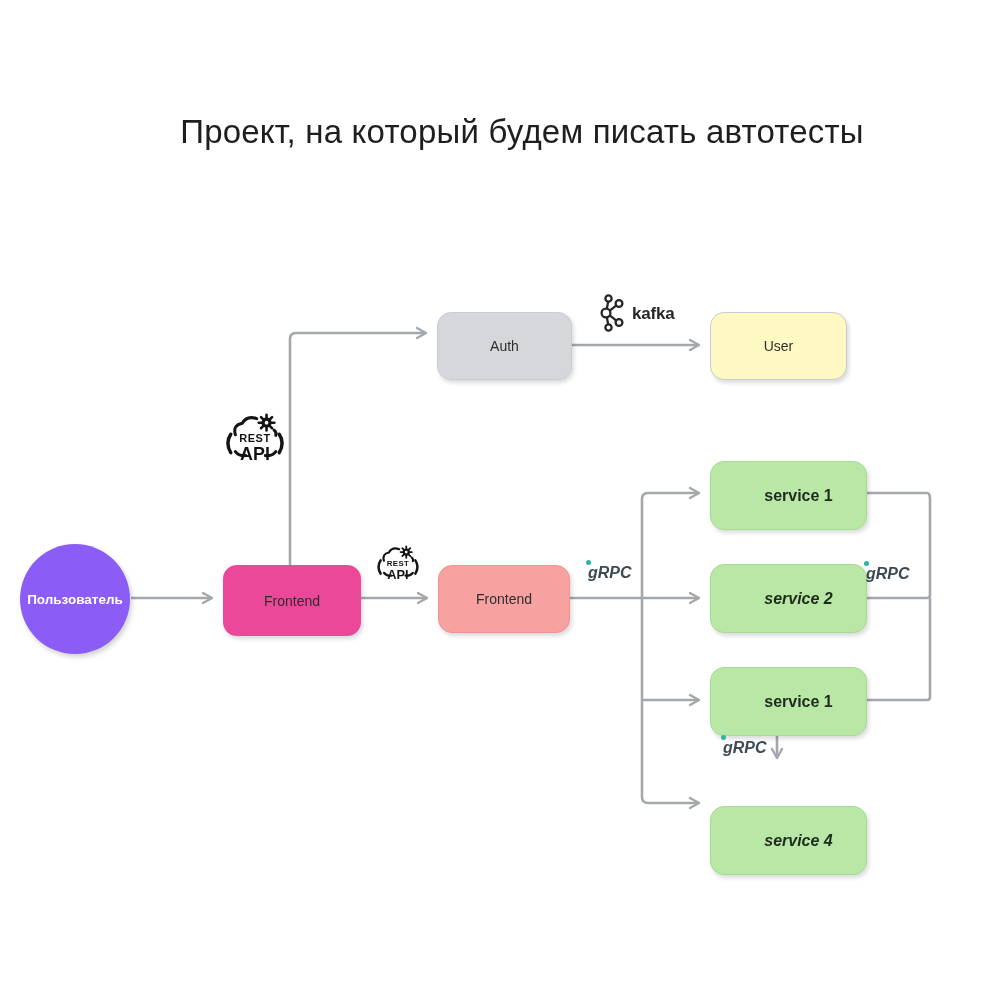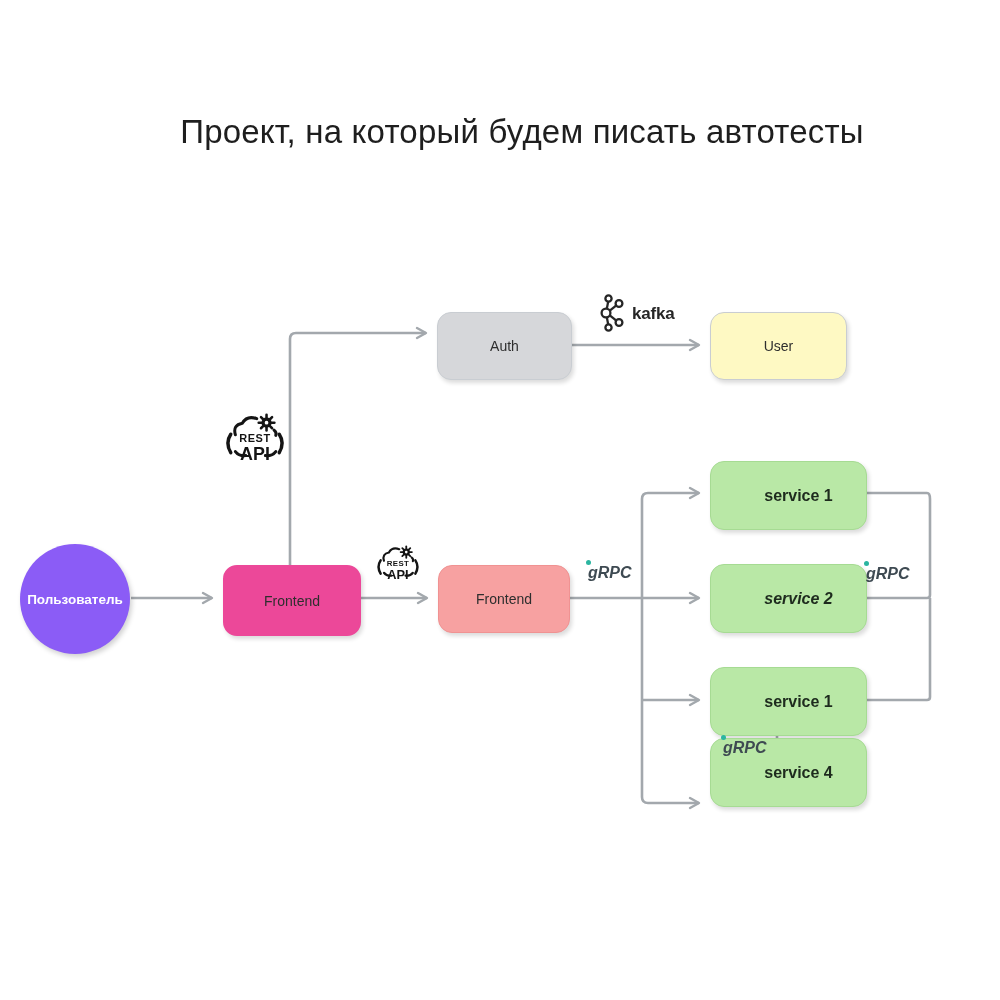--- a/index.html
+++ b/index.html
@@ -22,21 +22,21 @@
     background:#8b5cf6;color:#ffffff;font-size:13.5px;font-weight:600;
     box-shadow:2px 3px 5px rgba(0,0,0,0.18);
   }
   .blue {left:223px;top:565px;width:134px;height:67px;background:#ec4899;border:2px solid #ec4899;}
   .grayA{left:437px;top:312px;width:133px;height:66px;background:#D6D7DA;border:1px solid #C9CDD2;}
   .grayU{left:710px;top:312px;width:135px;height:66px;background:#fef9c3;border:1px solid #C9CDD2;}
   .pink {left:438px;top:565px;width:130px;height:66px;background:#F7A1A1;border:1px solid #F09292;}
   .green{width:135px;height:67px;background:#B9E8A6;border:1px solid #A6DB93;
          font-size:16px;font-weight:600;color:#1e2b1e;padding-left:20px;}
   .s1{left:710px;top:461px;} .s2{left:710px;top:564px;font-style:italic;}
-  .s3{left:710px;top:667px;} .s4{left:710px;top:738px;}
+  .s3{left:710px;top:667px;} .s4{left:710px;top:806px;font-style:italic;}
   .kafka-group{position:absolute;left:599px;top:292px;height:43px;display:flex;align-items:center;gap:7px;}
   .kafka-text{font-size:17px;font-weight:700;color:#262626;letter-spacing:-.2px;}
   .grpc{position:absolute;font-size:16px;font-weight:600;color:#3E4A52;font-style:italic;}
   .grpc .dot{position:absolute;left:-2px;top:-4px;width:5px;height:5px;border-radius:50%;background:#2BB5A0;}
   .g1{left:588px;top:564px;} .g2{left:866px;top:565px;} .g3{left:723px;top:739px;}
   .restapi{position:absolute;}
   .r1{left:216px;top:410px;width:78px;height:60px;}
   .r2{left:371px;top:543px;width:54px;height:43px;}
   svg text{font-family:"Liberation Sans", sans-serif;}
 </style>

